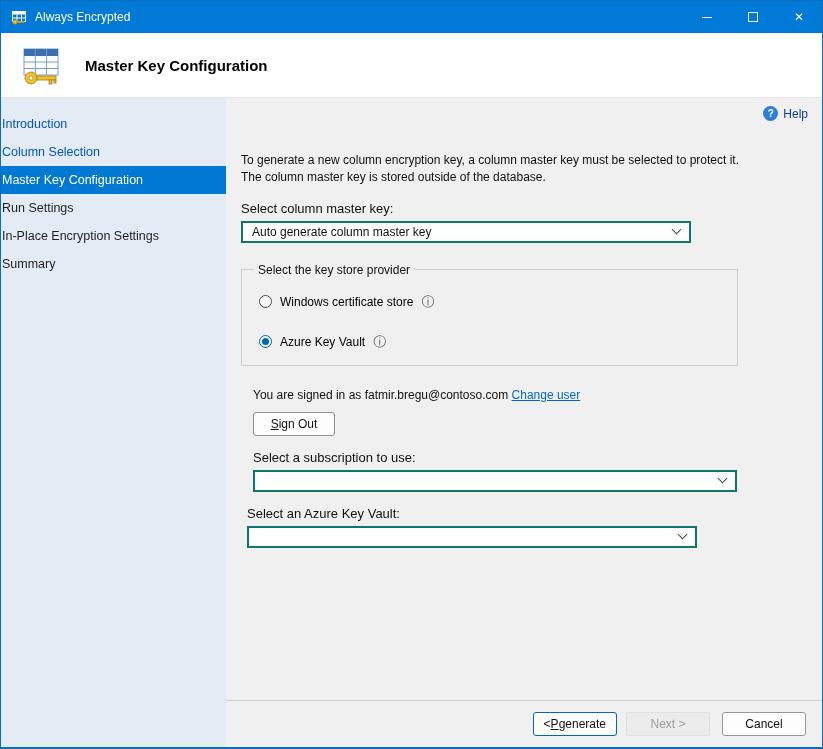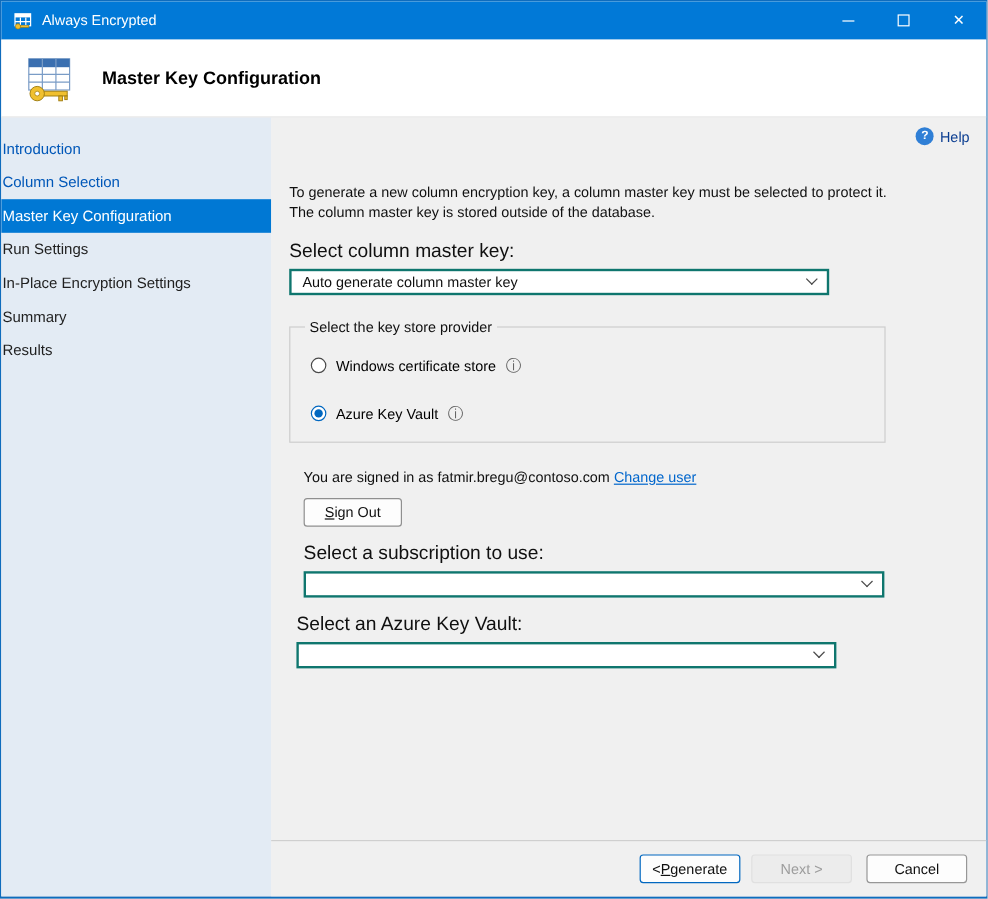--- a/index.html
+++ b/index.html
@@ -56,21 +56,21 @@
     font-size:12px; color:#0a3d91; cursor:pointer;
   }
   .help-icon{
     width:15px; height:15px; border-radius:50%;
     background:#2f7fd6; color:#fff; font-weight:bold; font-size:10px;
     display:flex; align-items:center; justify-content:center;
   }
 
   .intro{ margin:40px 0 0; width:508px; font-size:12px; line-height:1.45; color:#101010; }
 
-  .field-label{ font-size:16px; color:#101010; margin-top:14px; }
+  .field-label{ font-size:13px; color:#101010; margin-top:14px; }
 
   .dropdown{
     height:22px; background:#fff; border:2px solid #0f766e;
     display:flex; align-items:center; justify-content:space-between;
     padding:0 9px; font-size:12px; color:#101010; margin-top:5px; cursor:pointer;
   }
   .dd-main{ width:450px; }
   .dd-sub{ width:484px; }
   .dd-vault{ width:450px; }
   .chev{
@@ -167,21 +167,20 @@
 
   <div class="body">
 
     <div class="sidebar">
       <div class="nav-item done">Introduction</div>
       <div class="nav-item done">Column Selection</div>
       <div class="nav-item active">Master Key Configuration</div>
       <div class="nav-item">Run Settings</div>
       <div class="nav-item">In-Place Encryption Settings</div>
       <div class="nav-item">Summary</div>
-      <div class="nav-item">Results</div>
     </div>
 
     <div class="content-col">
       <div class="content">
 
         <div class="help-link">
           <span class="help-icon">?</span>
           <span>Help</span>
         </div>
 

